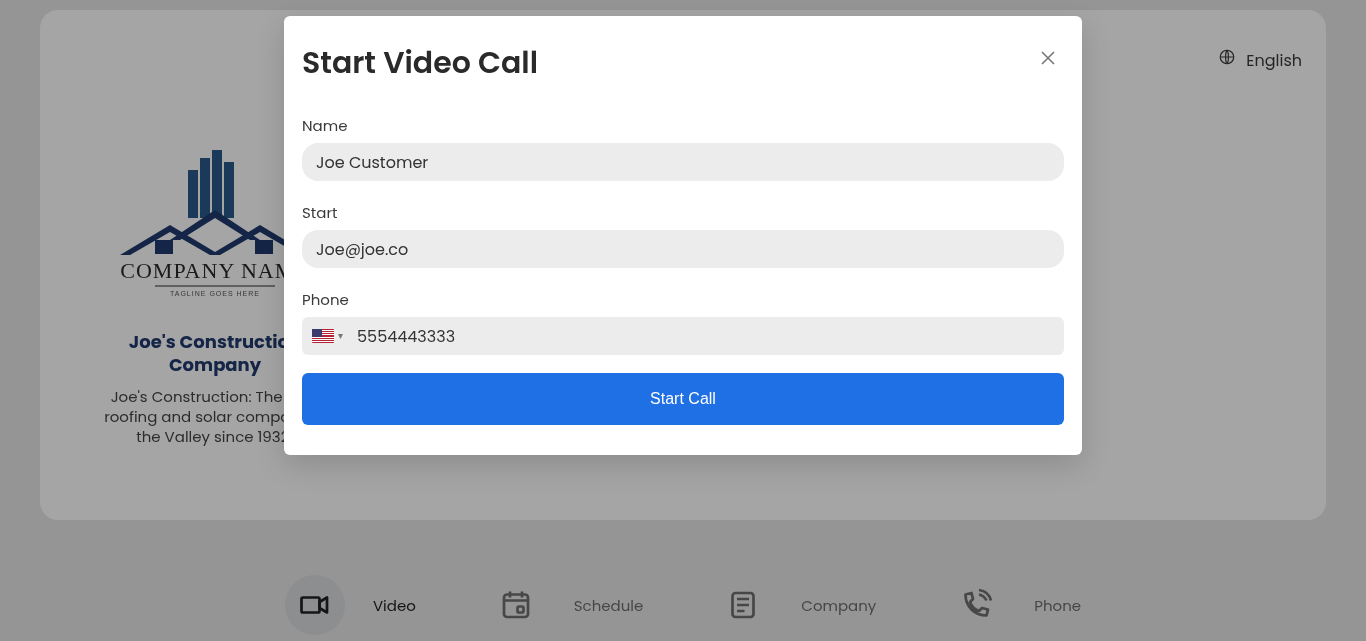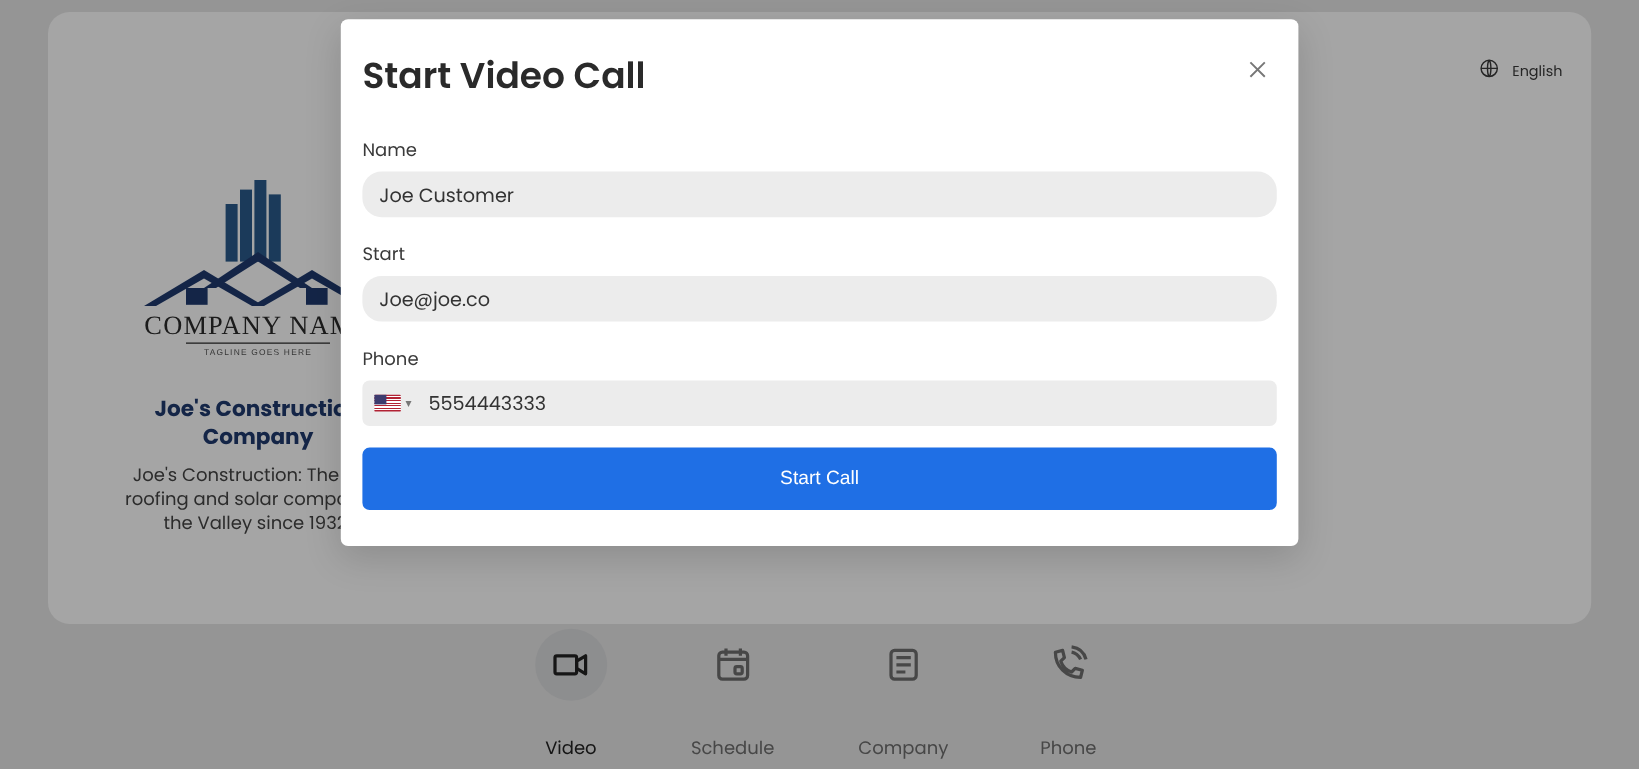--- a/index.html
+++ b/index.html
@@ -26,21 +26,21 @@
     border-radius: 18px;
   }
   .lang {
     position: absolute;
     top: 38px;
     right: 24px;
     display: flex;
     align-items: center;
     gap: 10px;
     color: #3a3a3a;
-    font-size: 12px;
+    font-size: 16px;
   }
   .lang svg { width: 18px; height: 18px; }
   .company-block {
     position: absolute;
     left: 50px;
     top: 130px;
     width: 250px;
     text-align: center;
   }
   .logo-box {
@@ -146,21 +146,21 @@
   .bottom-nav {
     position: absolute;
     bottom: 0;
     left: 0; right: 0;
     display: flex;
     justify-content: center;
     gap: 70px;
     padding-bottom: 6px;
   }
   .nav-item {
-    display:flex; flex-direction:column; align-items:center; gap:28px;
+    display:flex; flex-direction:row; align-items:center; gap:28px;
     color:#6d6d6d; font-size:15px; cursor:pointer;
   }
   .nav-icon-wrap {
     width:60px; height:60px; border-radius:50%;
     display:flex; align-items:center; justify-content:center;
   }
   .nav-item.active .nav-icon-wrap { background:#d9dadc; }
   .nav-item.active { color:#222; }
   .nav-icon-wrap svg { width:36px; height:36px; stroke:#6d6d6d; }
   .nav-item.active .nav-icon-wrap svg { stroke:#222; }

